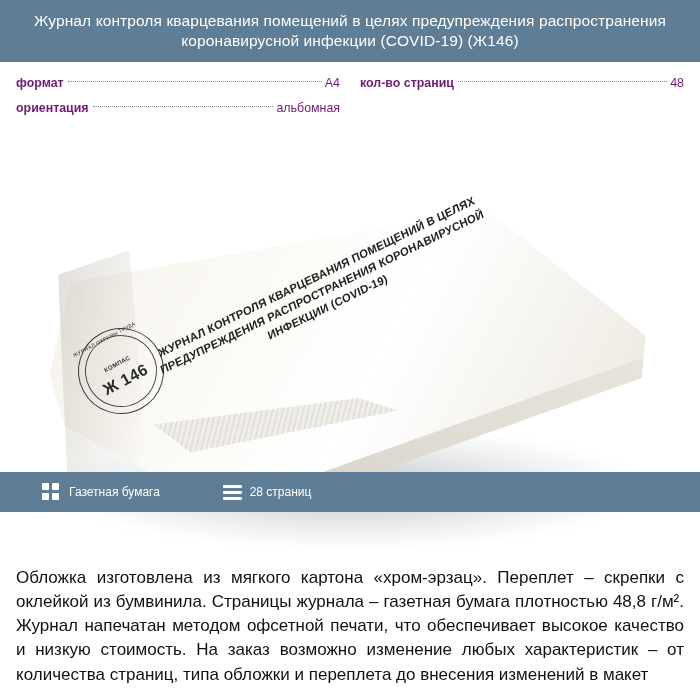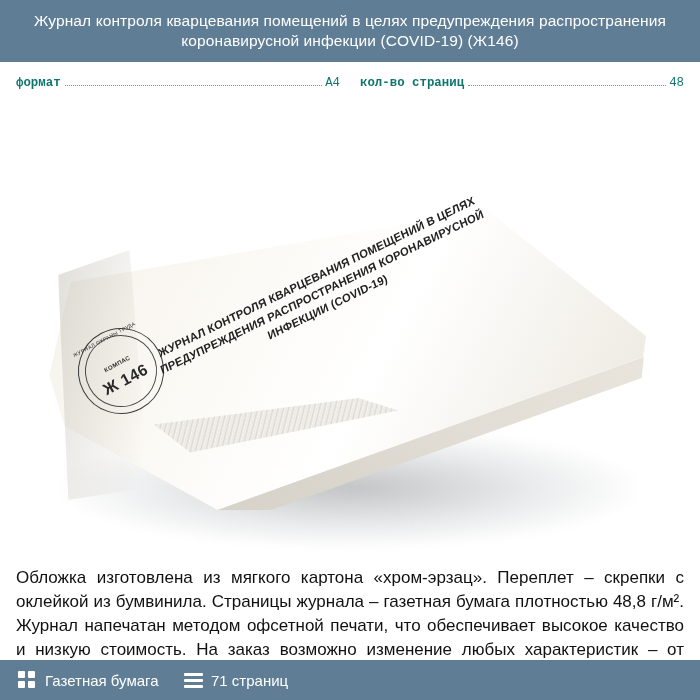--- a/index.html
+++ b/index.html
@@ -6,21 +6,21 @@
   html, body {
     margin: 0; padding: 0;
     width: 700px; height: 700px;
     font-family: "Liberation Sans", sans-serif;
     background: #ffffff;
     overflow: hidden;
   }
   #page {
     position: relative;
     width: 700px;
-    height: 700px;
+    height: 512px;
     background: #ffffff;
   }
 
   
   .header {
     position: absolute;
     left: 0; top: 0;
     width: 700px;
     height: 62px;
     background: #5f7d94;
@@ -44,26 +44,25 @@
     left: 0; top: 62px;
     width: 700px;
     padding: 14px 16px 0 16px;
     display: flex;
     gap: 0px;
   }
   .spec-col { width: 50%; padding-right: 10px; }
   .spec-col + .spec-col { padding-right: 0; padding-left: 10px; }
   .spec-row {
     display: flex;
-    align-items: flex-end;
+    align-items: center;
     font-size: 12.4px;
-    color: #0f766e;
+    color: #701a75;
     margin-bottom: 11px;
     white-space: nowrap;
-    font-family: Liberation Mono, monospace;
   }
   .spec-label { font-weight: bold; }
   .spec-dots {
     flex: 1 1 auto;
     border-bottom: 1px dotted #8a8a8a;
     margin: 0 3px 4px 4px;
     height: 1px;
   }
   .spec-value { font-weight: normal; }
 
@@ -201,23 +200,24 @@
     height: 40px;
     background: #5f7d94;
     display: flex;
     align-items: center;
     padding: 0 18px;
   }
   .badge {
     display: flex;
     align-items: center;
     color: #ffffff;
-    font-size: 15px;
+    font-size: 12px;
     width: 25%;
     gap: 8px;
+    justify-content: center;
   }
   .badge-icon {
     width: 19px; height: 19px;
     flex: 0 0 19px;
     position: relative;
   }
   .ic-grid span {
     position: absolute; width: 7px; height: 7px; background: #fff; border-radius: 1px;
   }
   .ic-grid span:nth-child(1){left:0;top:0;}
@@ -250,20 +250,25 @@
     <div class="header-title">Журнал контроля кварцевания помещений в целях предупреждения распространения коронавирусной инфекции (COVID-19) (Ж146)</div>
   </div>
 
   <div class="specs">
     <div class="spec-col">
       <div class="spec-row">
         <span class="spec-label">формат</span>
         <span class="spec-dots"></span>
         <span class="spec-value">А4</span>
       </div>
+      <div class="spec-row">
+        <span class="spec-label">ориентация</span>
+        <span class="spec-dots"></span>
+        <span class="spec-value">альбомная</span>
+      </div>
     </div>
     <div class="spec-col">
       <div class="spec-row">
         <span class="spec-label">кол-во страниц</span>
         <span class="spec-dots"></span>
         <span class="spec-value">48</span>
       </div>
     </div>
   </div>
 
@@ -298,17 +303,17 @@
           <span></span>
       </span>
       <span>Газетная бумага</span>
     </div>
     <div class="badge">
       <span class="badge-icon ic-pages">
         <span></span>
           <span></span>
           <span></span>
       </span>
-      <span>71 страниц</span>
+      <span>28 страниц</span>
     </div>
   </div>
 
 </div>
 
 </body></html>

